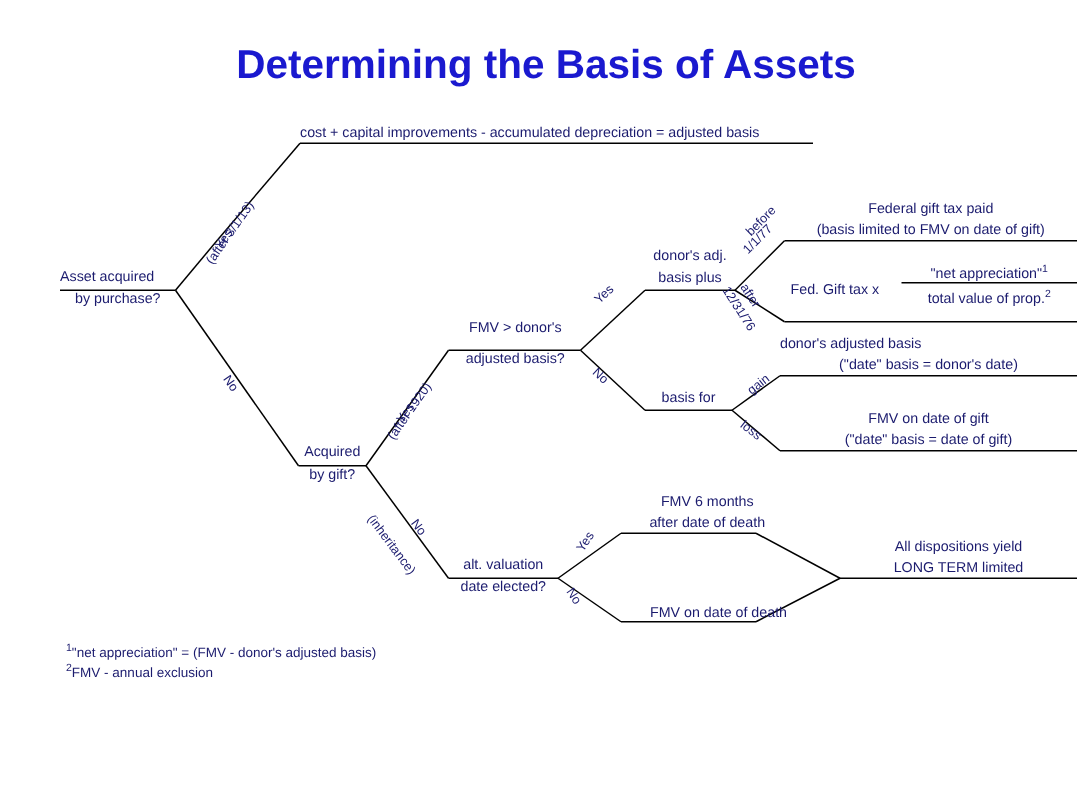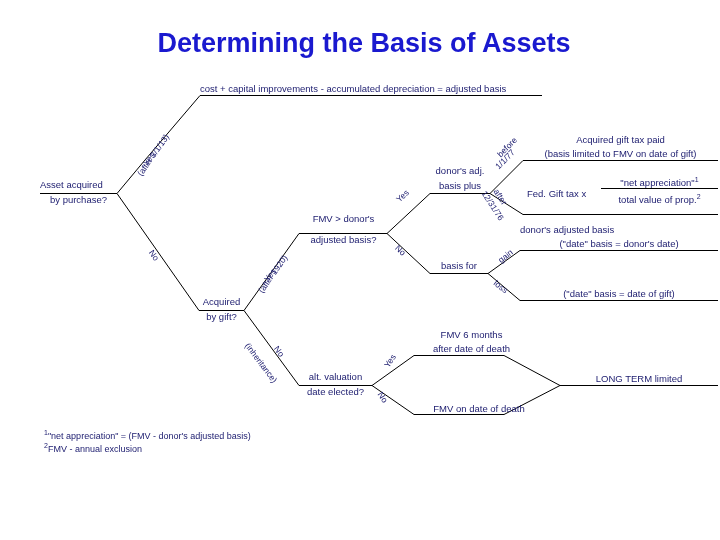--- a/index.html
+++ b/index.html
@@ -148,53 +148,55 @@
 
   <div class="lbl" style="left:426px; top:165px; width:60px; text-align:center;">donor's adj.</div>
   <div class="lbl" style="left:426px; top:180px; width:60px; text-align:center;">basis plus</div>
 
   <div class="rot" style="left:491px; top:152px; transform:rotate(-45deg);">before</div>
   <div class="rot" style="left:489px; top:164px; transform:rotate(-45deg);">1/1/77</div>
 
   <div class="rot" style="left:496px; top:187px; transform:rotate(57deg);">after</div>
   <div class="rot" style="left:484px; top:189px; transform:rotate(57deg);">12/31/76</div>
 
-  <div class="lbl" style="left:519px; top:134px; width:195px; text-align:center;">Acquired gift tax paid</div>
+  <div class="lbl" style="left:519px; top:134px; width:195px; text-align:center;">Federal gift tax paid</div>
   <div class="lbl" style="left:519px; top:148px; width:195px; text-align:center;">(basis limited to FMV on date of gift)</div>
 
   <div class="lbl" style="left:523px; top:188px;">Fed. Gift tax x</div>
   <div style="position:absolute;left:597px;top:176px;width:117px;text-align:center;color:#1b1b6e;font-size:9.5px;white-space:nowrap;">
     <span>"net appreciation"</span><span class="sup">1</span>
   </div>
   <div style="position:absolute;left:597px;top:188px;width:117px;height:1px;background:#000;"></div>
   <div style="position:absolute;left:597px;top:193px;width:117px;text-align:center;color:#1b1b6e;font-size:9.5px;white-space:nowrap;">
     <span>total value of prop.</span><span class="sup">2</span>
   </div>
 
   <div class="lbl" style="left:426px; top:260px; width:58px; text-align:center;">basis for</div>
 
   <div class="rot" style="left:492px; top:257px; transform:rotate(-38deg);">gain</div>
   <div class="rot" style="left:494px; top:278px; transform:rotate(38deg);">loss</div>
 
   <div class="lbl" style="left:516px; top:224px; width:198px; text-align:left;">donor's adjusted basis</div>
   <div class="lbl" style="left:516px; top:238px; width:198px; text-align:center;">("date" basis =  donor's date)</div>
 
+  <div class="lbl" style="left:516px; top:274px; width:198px; text-align:center;">FMV on date of gift</div>
   <div class="lbl" style="left:516px; top:288px; width:198px; text-align:center;">("date" basis =  date of gift)</div>
 
   <div class="lbl" style="left:295px; top:371px; width:73px; text-align:center;">alt. valuation</div>
   <div class="lbl" style="left:295px; top:386px; width:73px; text-align:center;">date elected?</div>
 
   <div class="rot" style="left:378px; top:364px; transform:rotate(-57deg);">Yes</div>
   <div class="rot" style="left:380px; top:390px; transform:rotate(57deg);">No</div>
 
   <div class="lbl" style="left:410px; top:329px; width:115px; text-align:center;">FMV 6 months</div>
   <div class="lbl" style="left:410px; top:343px; width:115px; text-align:center;">after date of death</div>
 
   <div class="lbl" style="left:410px; top:403px; width:130px; text-align:center;">FMV on date of death</div>
 
+  <div class="lbl" style="left:556px; top:359px; width:158px; text-align:center;">All dispositions yield</div>
   <div class="lbl" style="left:556px; top:373px; width:158px; text-align:center;">LONG TERM limited</div>
 
   <div class="foot" style="left:40px; top:429px;">
     <sup>1</sup><span>"net appreciation" = (FMV -   donor's adjusted basis)</span>
   </div>
   <div class="foot" style="left:40px; top:442px;">
     <sup>2</sup><span>FMV -  annual exclusion</span>
   </div>
 
 </div>

